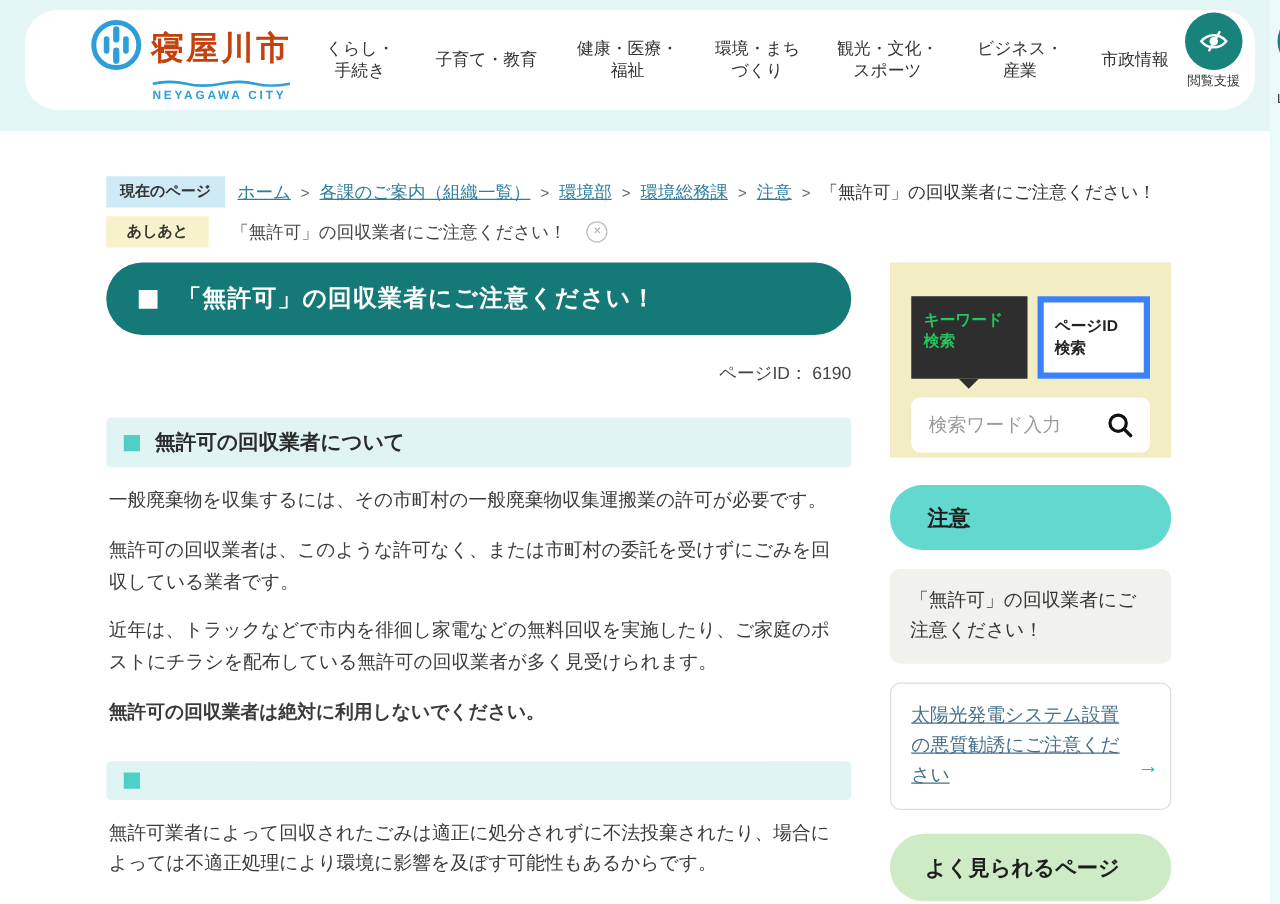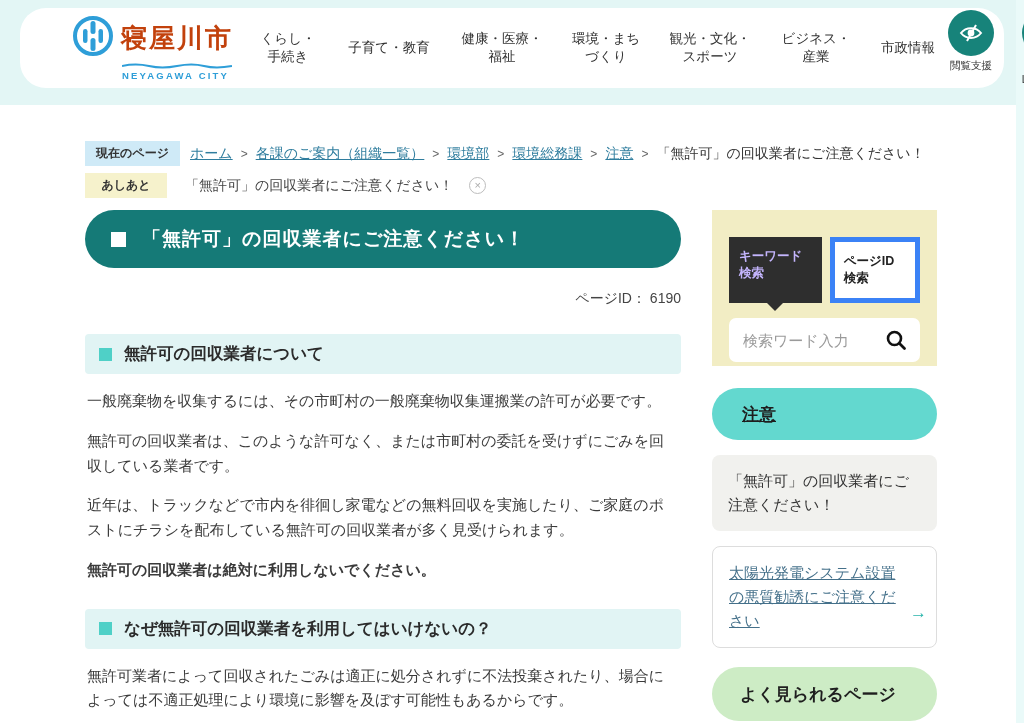--- a/index.html
+++ b/index.html
@@ -66,21 +66,21 @@
   .sec-square { width:13px; height:13px; background:#4fd0c7; margin-right:12px; flex:none; }
   .sec-title { font-size:16.5px; font-weight:bold; color:#2b2b2b; }
   .main p { font-size:15px; color:#3b3b3b; line-height:1.65; margin:15px 2px; }
   .warning { color:#d93325; font-weight:bold; }
 
   
   .sidebar { position:absolute; left:712px; top:210px; width:225px; }
   .search-panel { background:#f2edc4; height:156px; padding:27px 17px 0; }
   .tabs { display:flex; gap:8px; }
   .tab { font-size:12.5px; font-weight:bold; cursor:pointer; }
-  .tab-active { background:#2e2e2e; color:#c4b5fd; padding:11px 10px; position:relative; }
+  .tab-active { background:#2e2e2e; color:#22c55e; padding:11px 10px; position:relative; }
   .tab-active::after {
     content:""; position:absolute; left:50%; bottom:-8px; margin-left:-8px;
     border-left:8px solid transparent; border-right:8px solid transparent; border-top:8px solid #2e2e2e;
   }
   .tab-inactive { background:#fff; color:#222; border:5px solid #3b82f6; padding:11px 9px; }
   .search-box { margin-top:15px; background:#fff; border-radius:7px; height:44px; display:flex; align-items:center; padding:0 12px; }
   .search-box input { border:none; outline:none; flex:1; font-size:15px; font-family:inherit; color:#333; background:transparent; min-width:0; }
   .search-box input::placeholder { color:#9a9a9a; }
   .search-btn { flex:none; width:24px; height:24px; display:flex; align-items:center; justify-content:center; cursor:pointer; }
 
@@ -188,21 +188,20 @@
     <span class="sec-square"></span>
     <span class="sec-title">無許可の回収業者について</span>
   </div>
   <p>一般廃棄物を収集するには、その市町村の一般廃棄物収集運搬業の許可が必要です。</p>
   <p>無許可の回収業者は、このような許可なく、または市町村の委託を受けずにごみを回収している業者です。</p>
   <p>近年は、トラックなどで市内を徘徊し家電などの無料回収を実施したり、ご家庭のポストにチラシを配布している無許可の回収業者が多く見受けられます。</p>
   <p class="warning">無許可の回収業者は絶対に利用しないでください。</p>
 
   <div class="section-heading">
     <span class="sec-square"></span>
-    <span class="sec-title">なぜ無許可の回収業者を利用してはいけないの？</span>
   </div>
   <p>無許可業者によって回収されたごみは適正に処分されずに不法投棄されたり、場合によっては不適正処理により環境に影響を及ぼす可能性もあるからです。</p>
 
 </div>
 
 <div class="sidebar">
   <div class="search-panel">
     <div class="tabs">
       <span class="tab tab-active">キーワード検索</span>
       <span class="tab tab-inactive">ページID検索</span>

